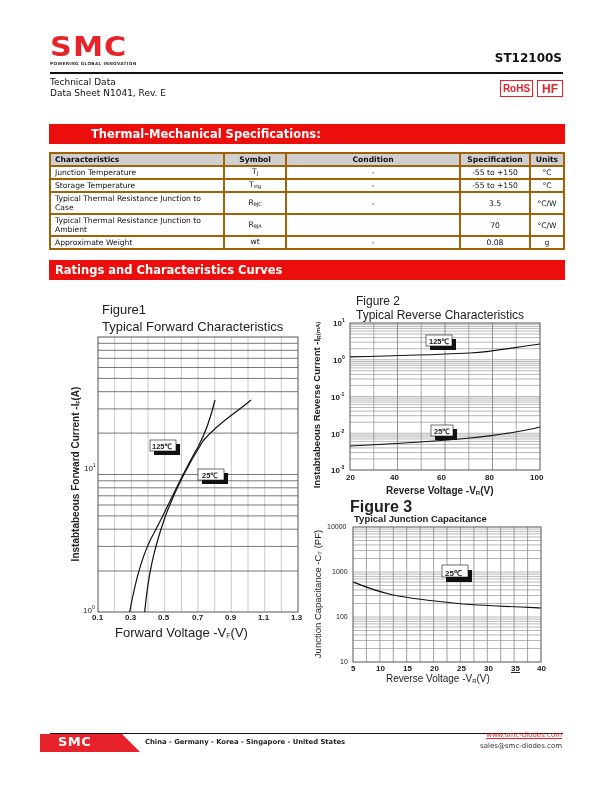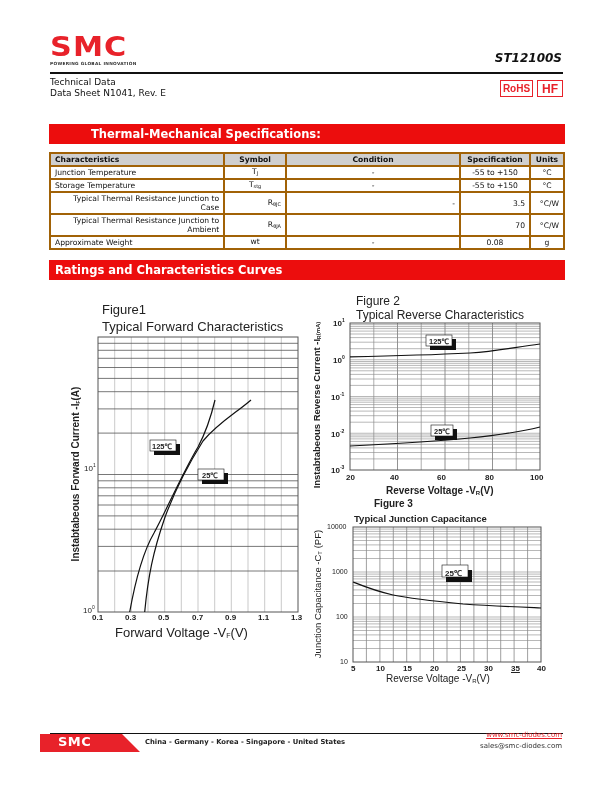--- a/index.html
+++ b/index.html
@@ -3,36 +3,36 @@
 <meta charset="utf-8">
 <style>
   * { box-sizing: border-box; margin: 0; padding: 0; }
   html, body { width: 612px; height: 792px; background: #ffffff; overflow: hidden; }
   body { position: relative; font-family: "DejaVu Sans", sans-serif; color: #111; }
   .abs { position: absolute; }
 
   
   .logo-text { left: 50px; top: 33px; font-family: "DejaVu Sans", sans-serif; font-weight: 900; font-size: 27px; color: #e8222a; letter-spacing: 1px; line-height: 28px; transform: scaleX(1.12); transform-origin: left; }
   .logo-sub { left: 50px; top: 61px; font-size: 4.3px; font-weight: 700; color: #333; letter-spacing: 0.3px; }
-  .part-no { right: 50px; top: 51px; font-size: 12px; font-weight: 900; color: #111; font-style: italic; }
+  .part-no { right: 50px; top: 51px; font-size: 12px; font-weight: 900; color: #111; }
   .header-rule { left: 50px; top: 72px; width: 513px; height: 2px; background: #111; }
   .tech-data { left: 50px; top: 77px; font-size: 9px; line-height: 11px; color: #111; }
   .badge { top: 80px; height: 17px; border: 1.5px solid #e8222a; color: #e8222a; font-weight: 800; font-family: "Liberation Sans", sans-serif; display: flex; align-items: center; justify-content: center; }
   .badge-rohs { left: 500px; width: 33px; font-size: 10px; }
   .badge-hf { left: 537px; width: 26px; font-size: 12px; }
 
   
   .section-bar { left: 49px; width: 516px; height: 20px; background: #ec0d0d; color: #fff; font-weight: 800; font-size: 11.5px; padding-left: 6px; line-height: 20px; }
 
   
   table.spec { position: absolute; left: 49px; top: 152px; width: 516px; border-collapse: collapse; font-size: 7.6px; }
   table.spec th, table.spec td { border: 2px solid #a16207; padding: 0 4px; height: 11px; line-height: 9px; }
   table.spec th { background: #cfcfcf; font-weight: 800; height: 13px; }
   table.spec td.c { text-align: center; }
-  table.spec tr.tall td { height: 22px; text-align: right; }
+  table.spec tr.tall td { height: 22px; }
   sub { font-size: 5px; vertical-align: -1px; }
 
   
   .fig-title { font-family: "Liberation Sans", sans-serif; color: #222; }
   .axis-label { font-family: "Liberation Sans", sans-serif; font-weight: 700; color: #222; white-space: nowrap; }
   .tick { font-family: "Liberation Sans", sans-serif; font-weight: 700; font-size: 8px; color: #222; }
   svg { position: absolute; overflow: visible; }
 
   
   .footer-rule { left: 50px; top: 733px; width: 513px; height: 1px; background: #111; }
@@ -246,21 +246,21 @@
 </div>
 <div class="abs" style="left:346px;top:473px;">
   <span class="tick abs" style="left:0px;">20</span>
   <span class="tick abs" style="left:44px;">40</span>
   <span class="tick abs" style="left:91px;">60</span>
   <span class="tick abs" style="left:139px;">80</span>
   <span class="tick abs" style="left:184px;">100</span>
 </div>
 <div class="abs axis-label" style="left:386px;top:485px;font-size:10px;"><span>Reverse  Voltage -V</span><sub style="font-size:6px;">R</sub><span>(V)</span></div>
 
-<div class="abs axis-label" style="left:374px;top:498px;font-size:10px;">Figure 3</div>
+<div class="abs axis-label" style="left:350px;top:498px;font-size:16px;">Figure 3</div>
 <div class="abs axis-label" style="left:354px;top:513px;font-size:9.5px;">Typical Junction Capacitance</div>
 <div class="abs axis-label" style="left:317px;top:594px;font-size:9.5px;font-weight:400;transform:translate(-50%,-50%) rotate(-90deg);"><span>Junction Capacitance -C</span><sub style="font-size:6px;">T</sub><span> (PF)</span></div>
 <svg style="left:353px;top:527px;" width="188" height="135" viewBox="0 0 188 135">
   <g stroke="#777" stroke-width="0.7">
     <line x1="13.4" y1="0" x2="13.4" y2="135"></line>
       <line x1="26.9" y1="0" x2="26.9" y2="135"></line>
       <line x1="40.3" y1="0" x2="40.3" y2="135"></line>
     <line x1="53.7" y1="0" x2="53.7" y2="135"></line>
       <line x1="67.1" y1="0" x2="67.1" y2="135"></line>
       <line x1="80.6" y1="0" x2="80.6" y2="135"></line>

